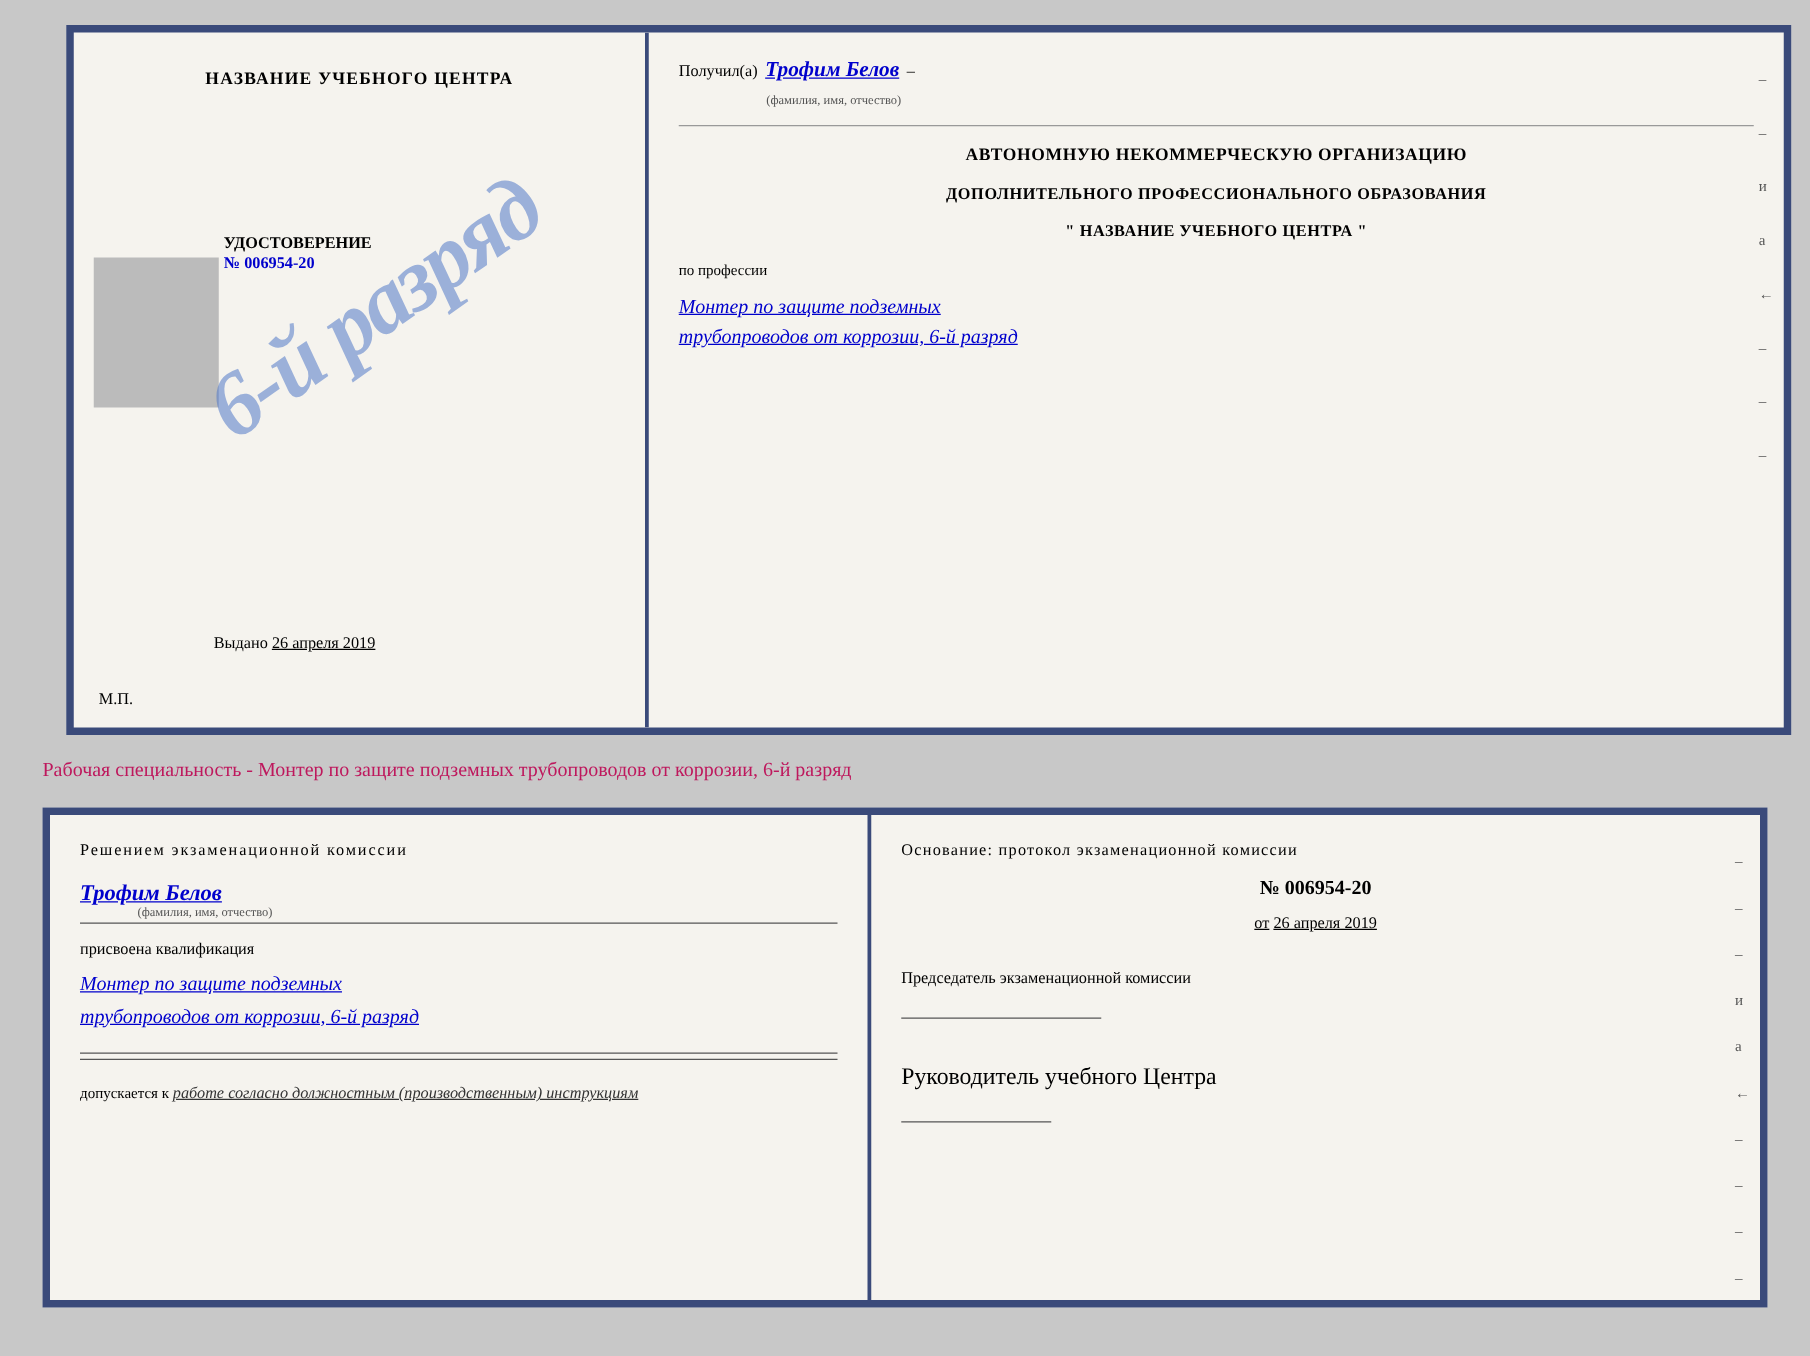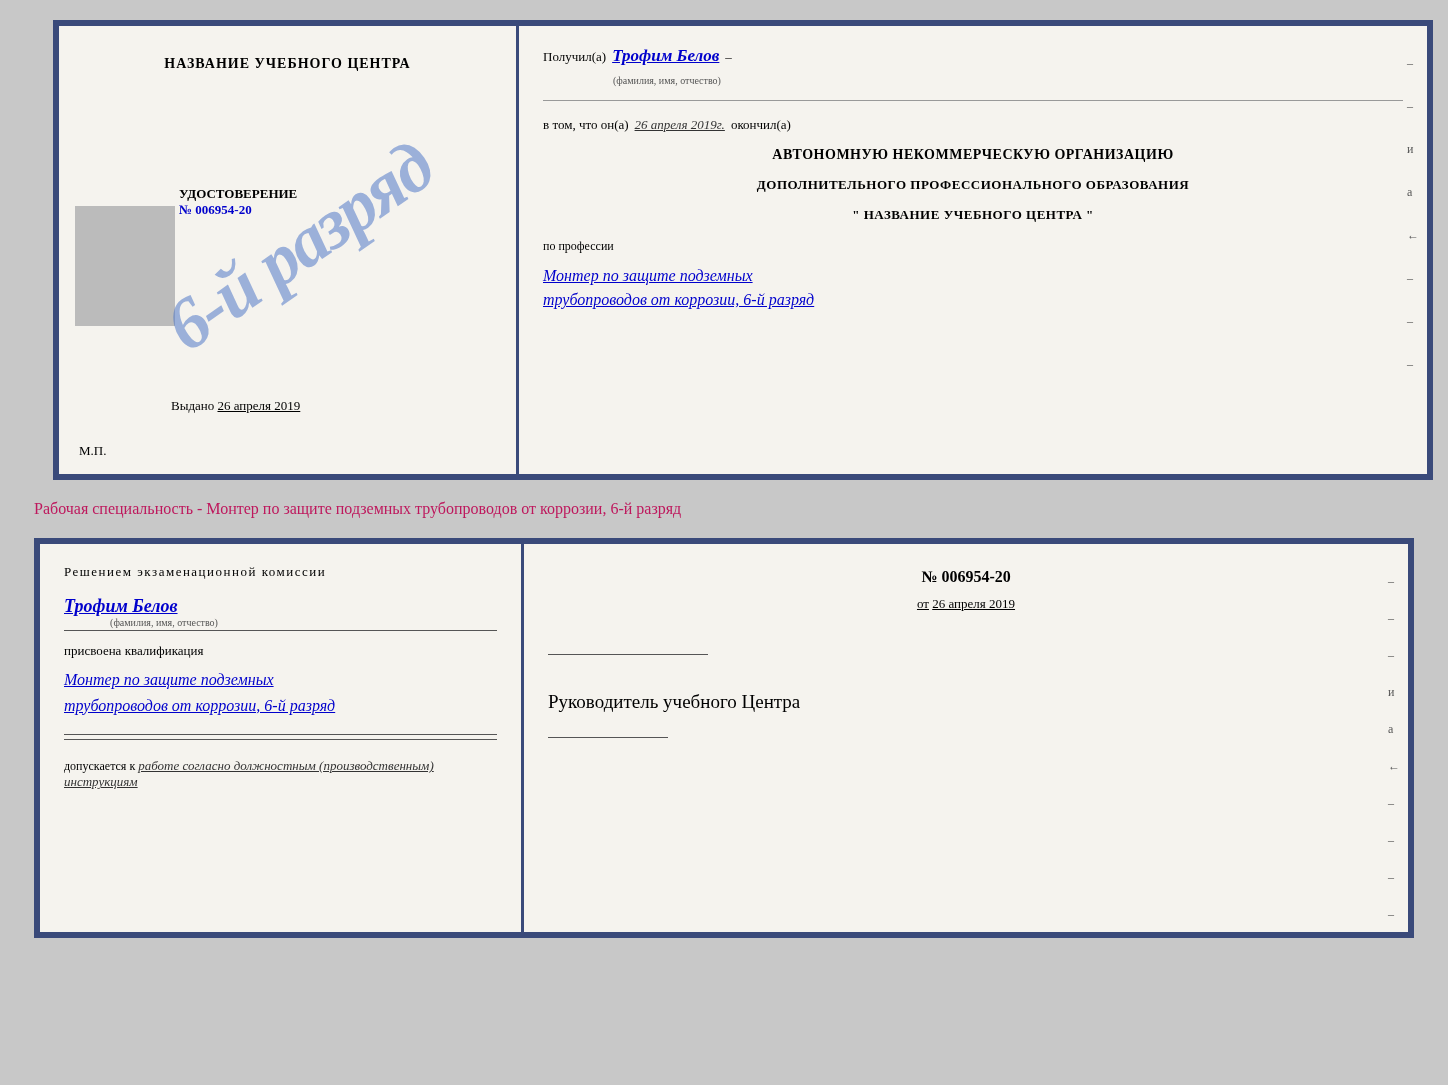--- a/index.html
+++ b/index.html
@@ -11,21 +11,21 @@
       display: flex;
       flex-direction: column;
       align-items: center;
       padding: 20px;
       gap: 16px;
     }
 
     
     .certificate-top {
       width: 1380px;
-      height: 460px;
+      height: 568px;
       background: #f5f3ee;
       border: 6px solid #3a4a7a;
       display: flex;
       position: relative;
       overflow: hidden;
       margin-left: 38px;
     }
 
     
     .cert-left {
@@ -191,21 +191,21 @@
       height: 400px;
       background: #f5f3ee;
       border: 6px solid #3a4a7a;
       display: flex;
       position: relative;
       overflow: hidden;
     }
 
     
     .cert-bottom-left {
-      width: 484px;
+      width: 657px;
       border-right: 3px solid #3a4a7a;
       padding: 20px 24px;
       display: flex;
       flex-direction: column;
       gap: 8px;
     }
 
     .cert-bottom-left-title {
       font-size: 13px;
       letter-spacing: 1.5px;
@@ -370,25 +370,20 @@
     <div class="cert-right-line">
       <span>Получил(а)</span>
       <span class="cert-right-name">Трофим Белов</span>
       <span>–</span>
     </div>
     <div style="margin-top:-6px; margin-left:70px;">
       <span class="cert-right-sublabel">(фамилия, имя, отчество)</span>
     </div>
     <hr class="cert-line">
 
-    <div class="cert-right-line" style="margin-top:4px;">
-      <span>в том, что он(а)</span>
-      <span class="cert-right-date">26 апреля 2019г.</span>
-      <span>окончил(а)</span>
-    </div>
 
     <div class="cert-right-org" style="font-size:14px;">АВТОНОМНУЮ НЕКОММЕРЧЕСКУЮ ОРГАНИЗАЦИЮ</div>
     <div class="cert-right-org" style="font-size:13px;">ДОПОЛНИТЕЛЬНОГО ПРОФЕССИОНАЛЬНОГО ОБРАЗОВАНИЯ</div>
     <div class="cert-right-org" style="font-size:13px;">"  НАЗВАНИЕ УЧЕБНОГО ЦЕНТРА  "</div>
 
     <div class="cert-right-profession-label">по профессии</div>
     <div class="cert-right-profession-val">
       <span>Монтер по защите подземных</span><br>
       <span>трубопроводов от коррозии, 6-й разряд</span>
     </div>
@@ -431,29 +426,31 @@
       <hr class="cert-bottom-line-hr">
     </div>
 
     <div class="cert-bottom-dopusk" style="margin-top:10px;">
       <span>допускается к</span>
       <span class="cert-bottom-dopusk-val">работе согласно должностным (производственным) инструкциям</span>
     </div>
   </div>
 
   <div class="cert-bottom-right">
+    <div class="cert-bottom-right-title">Основание: протокол экзаменационной комиссии</div>
 
     <div class="cert-bottom-right-number">№  006954-20</div>
 
     <div class="cert-bottom-right-date">
       <span>от</span>
       <span style="text-decoration:underline;">26 апреля 2019</span>
     </div>
 
     <div style="display:flex; flex-direction:column; margin-top:8px;">
+      <div class="cert-bottom-chair-title">Председатель экзаменационной комиссии</div>
       <div class="cert-bottom-sign-line"></div>
     </div>
 
     <div style="display:flex; flex-direction:column; margin-top:16px;">
       <div class="cert-bottom-rukov-title">Руководитель учебного Центра</div>
       <div class="cert-bottom-rukov-sign"></div>
     </div>
 
     <div class="cert-right-side-marks2">
       <span>–</span>

